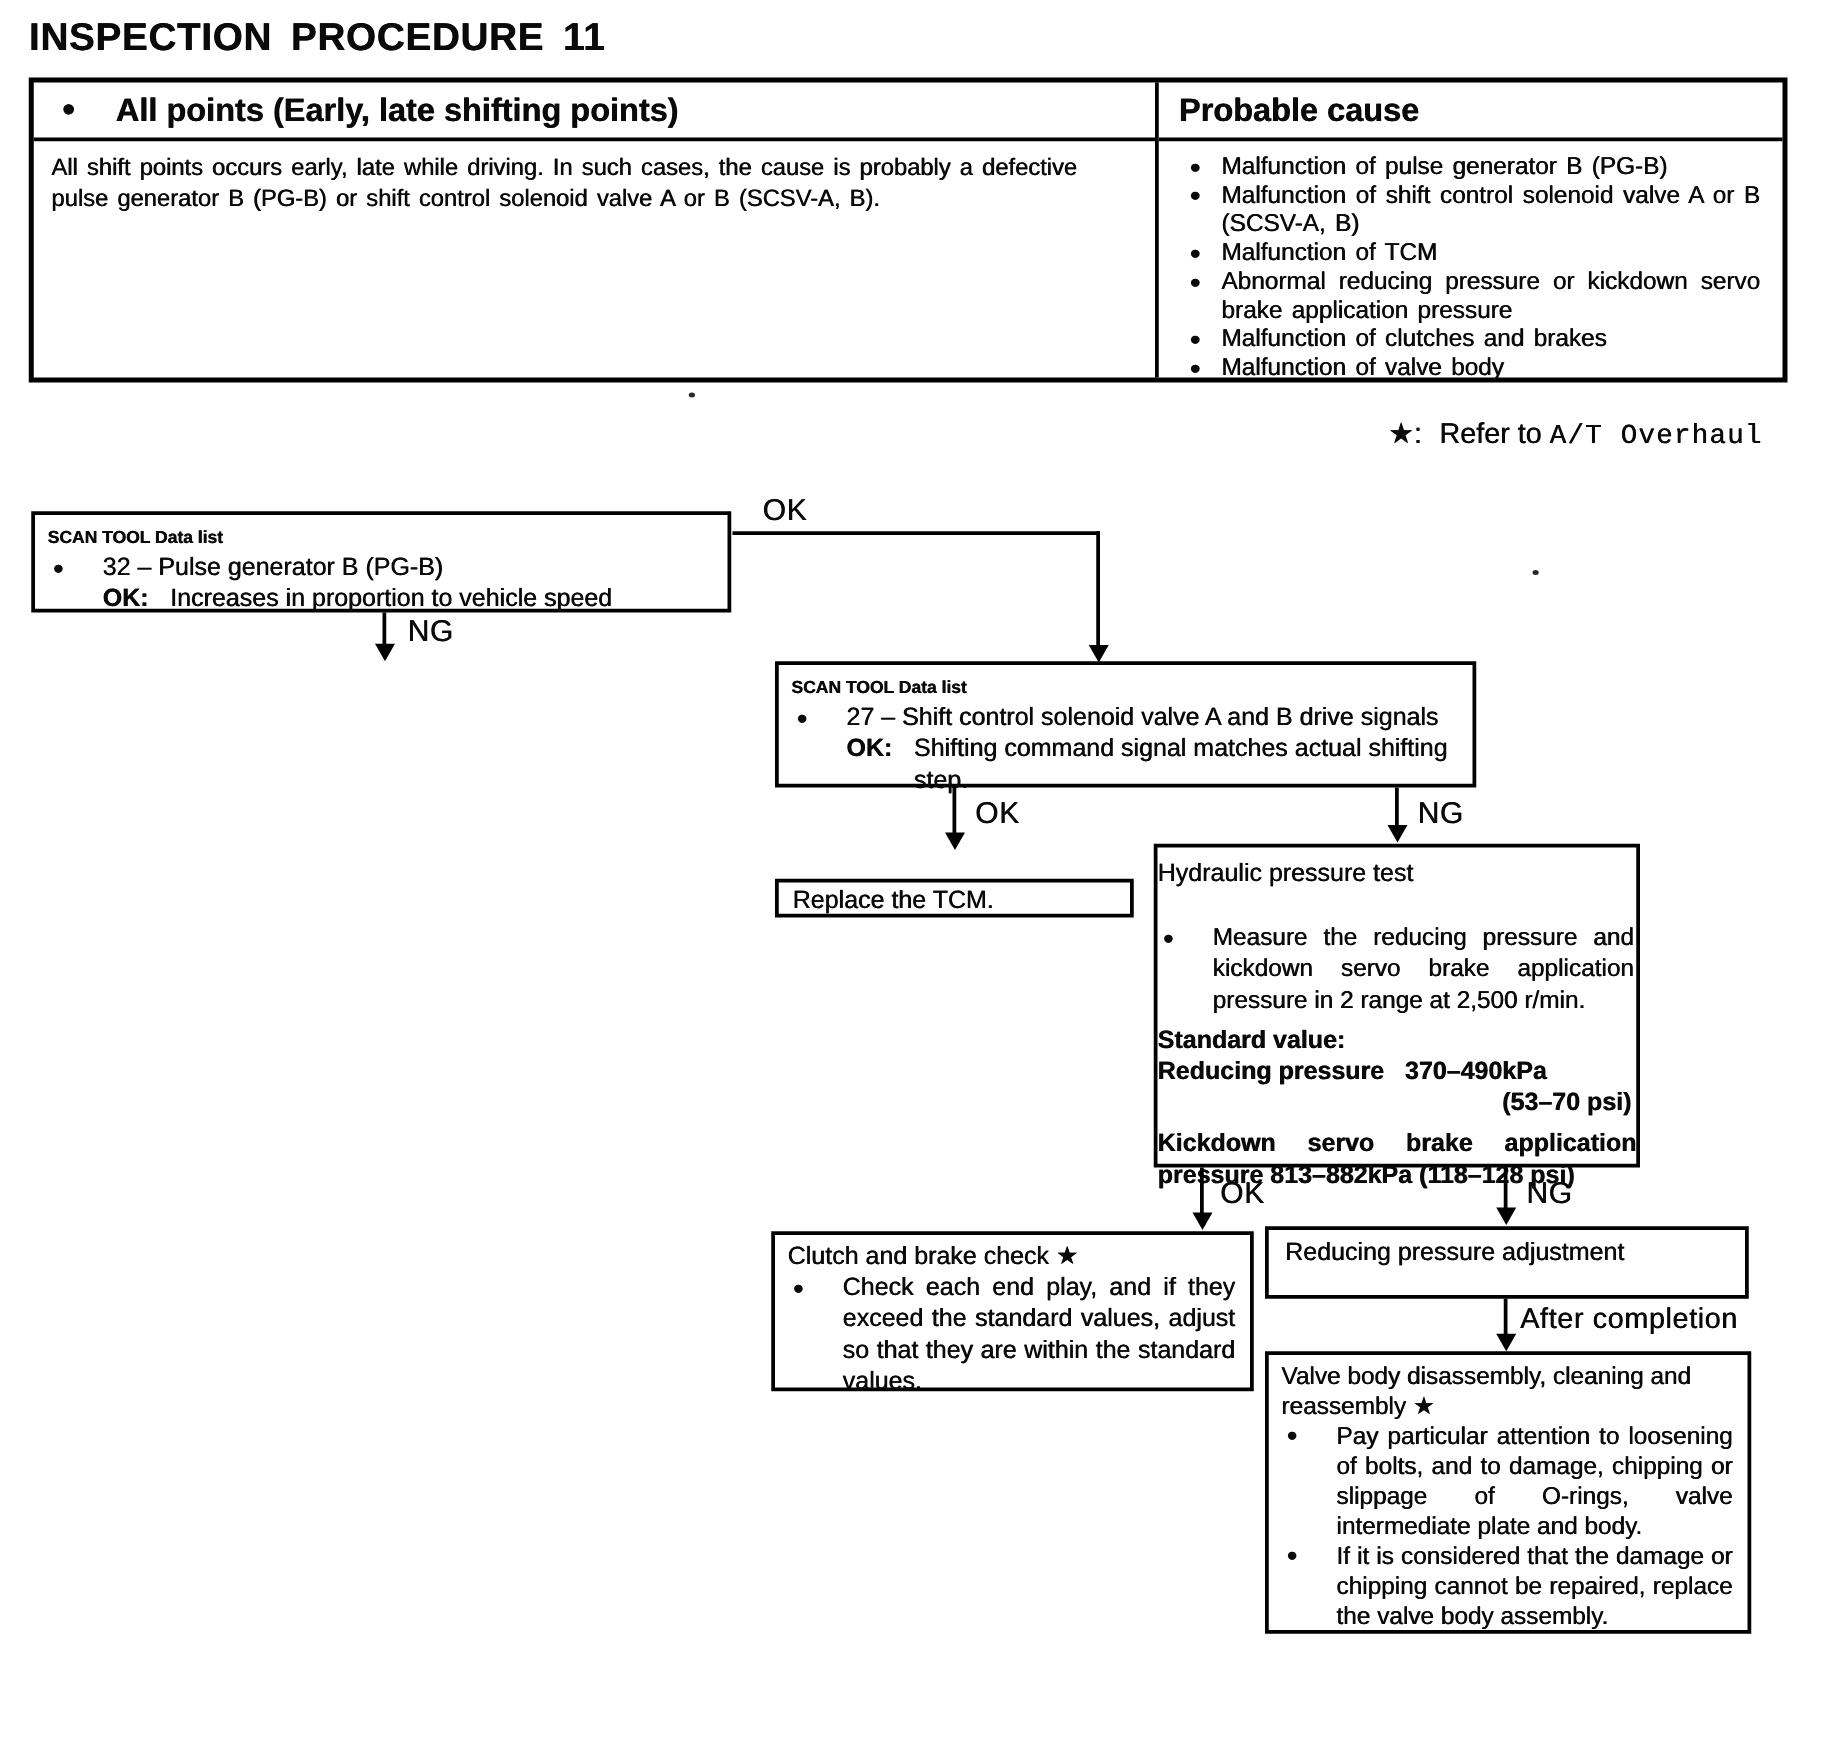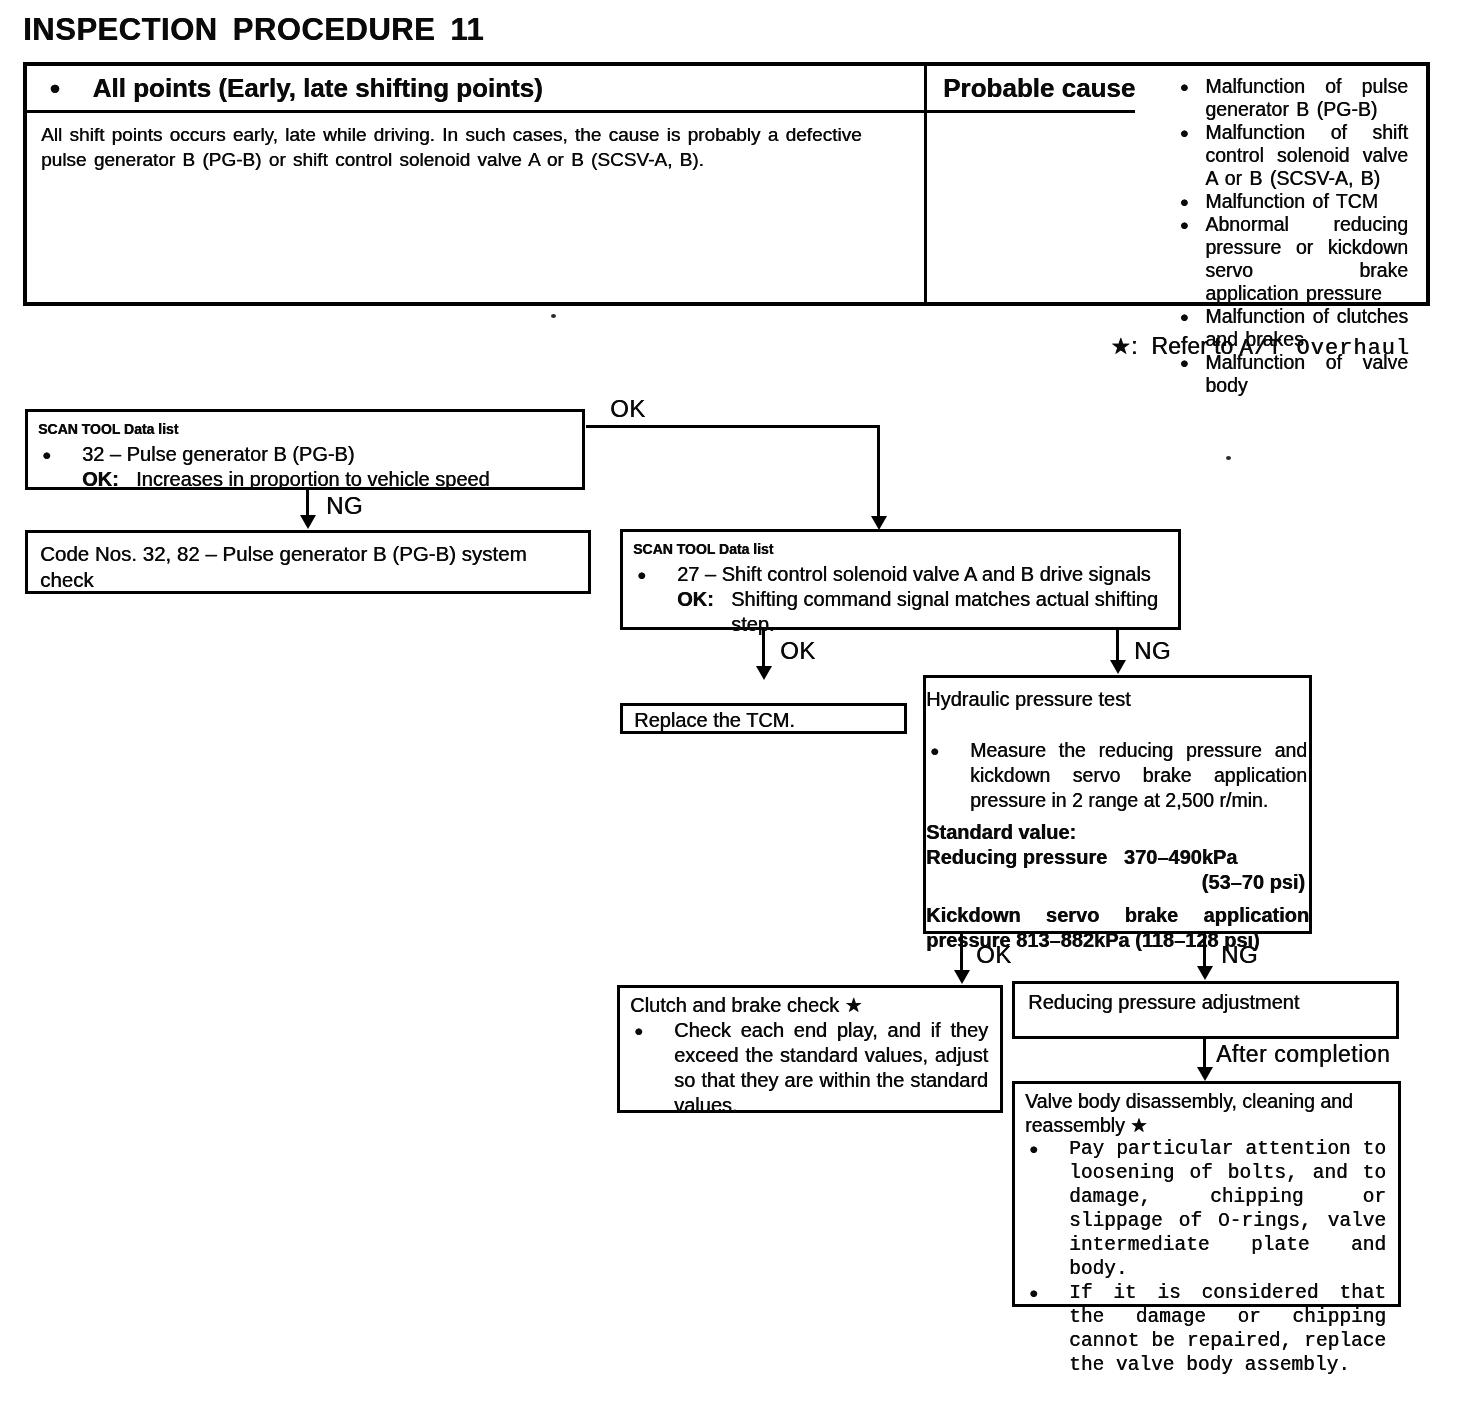--- a/index.html
+++ b/index.html
@@ -6,21 +6,21 @@
   .page{
     position:relative;width:1472px;height:1402px;background:#fff;
     font-family:"Liberation Sans",sans-serif;color:#0a0a0a;overflow:hidden;
     text-shadow:0.45px 0 0 currentColor; 
   }
   
   .title{position:absolute;left:23px;top:12px;margin:0;font-size:31px;font-weight:bold;letter-spacing:0.5px;word-spacing:6px;}
   
   .stable{position:absolute;left:23px;top:62px;width:1399px;height:236px;border:4px solid #000;display:flex;}
   .scol{width:897px;border-right:3px solid #000;display:flex;flex-direction:column;}
-  .ccol{flex:1;display:flex;flex-direction:row;gap:20px;}
+  .ccol{flex:1;display:flex;flex-direction:column;}
   .thead{height:44px;flex:none;border-bottom:3px solid #000;display:flex;align-items:center;font-weight:bold;font-size:26px;}
   .thead .hb{font-size:19px;margin:0 32px 0 22px;}
   .ccol .thead{padding-left:16px;}
   .sbody{padding:9px 14px 0 14px;font-size:19px;line-height:25px;word-spacing:2px;}
   .clist{padding:9px 8px 0 8px;}
   .citem{display:flex;font-size:19.5px;line-height:23px;}
   .citem .b{flex:none;width:42px;text-align:center;font-size:15px;line-height:23px;}
   .citem .t{flex:1;text-align:justify;padding-right:10px;word-spacing:2px;}
   
   .note{position:absolute;top:333px;right:62px;font-size:23px;}
@@ -44,21 +44,21 @@
   .hline{font-weight:bold;font-size:20px;line-height:25px;}
   .std{margin-top:7px;}
   .pre{white-space:pre-wrap;}
   .rt{text-align:right;padding-right:4px;}
   .just{text-align:justify;margin-top:8px;}
   #box-clutch{left:617px;top:985px;width:386px;height:128px;padding:5px 10px;}
   #box-clutch .t{text-align:justify;padding-right:2px;}
   #box-reduce{left:1012px;top:981px;width:387px;height:58px;padding:6px 13px;}
   #box-valve{left:1012px;top:1081px;width:389px;height:226px;padding:5px 10px;font-size:19.5px;line-height:24px;}
   #box-valve .li .b{line-height:24px;}
-  #box-valve .t{text-align:justify;padding-right:2px;font-family:Liberation Mono, monospace;}
+  #box-valve .t{text-align:justify;padding-right:2px;}
   
   .ln{position:absolute;background:#000;}
   .arr{position:absolute;width:0;height:0;border-left:8px solid transparent;border-right:8px solid transparent;border-top:14px solid #000;}
   .elbl{position:absolute;font-size:24px;letter-spacing:0.5px;}
   #ln-ok1h{left:586px;top:425px;width:294px;height:3px;}
   #ln-ok1v{left:877px;top:425px;width:3px;height:93px;}
   #ar-ok1{left:871px;top:516px;}
   #lbl-ok1{left:610px;top:395px;}
   #ln-ng1{left:306px;top:490px;width:3px;height:27px;}
   #ar-ng1{left:300px;top:515px;}
@@ -139,23 +139,20 @@
     <div class="li">
       <span class="b">●</span>
       <span class="t">32 – Pulse generator B (PG-B)</span>
     </div>
     <div class="okrow">
       <span class="k">OK:</span>
       <span>Increases in proportion to vehicle speed</span>
     </div>
   </div>
 
-  <div class="fbox" id="box-code">
-    <span>Code Nos. 32, 82 – Pulse generator B (PG-B) system check</span>
-  </div>
 
   <div class="fbox" id="box-scan2">
     <div class="ftitle">SCAN TOOL Data list</div>
     <div class="li">
       <span class="b">●</span>
       <span class="t">27 – Shift control solenoid valve A and B drive signals</span>
     </div>
     <div class="okrow">
       <span class="k">OK:</span>
       <span>Shifting command signal matches actual shifting step.</span>

